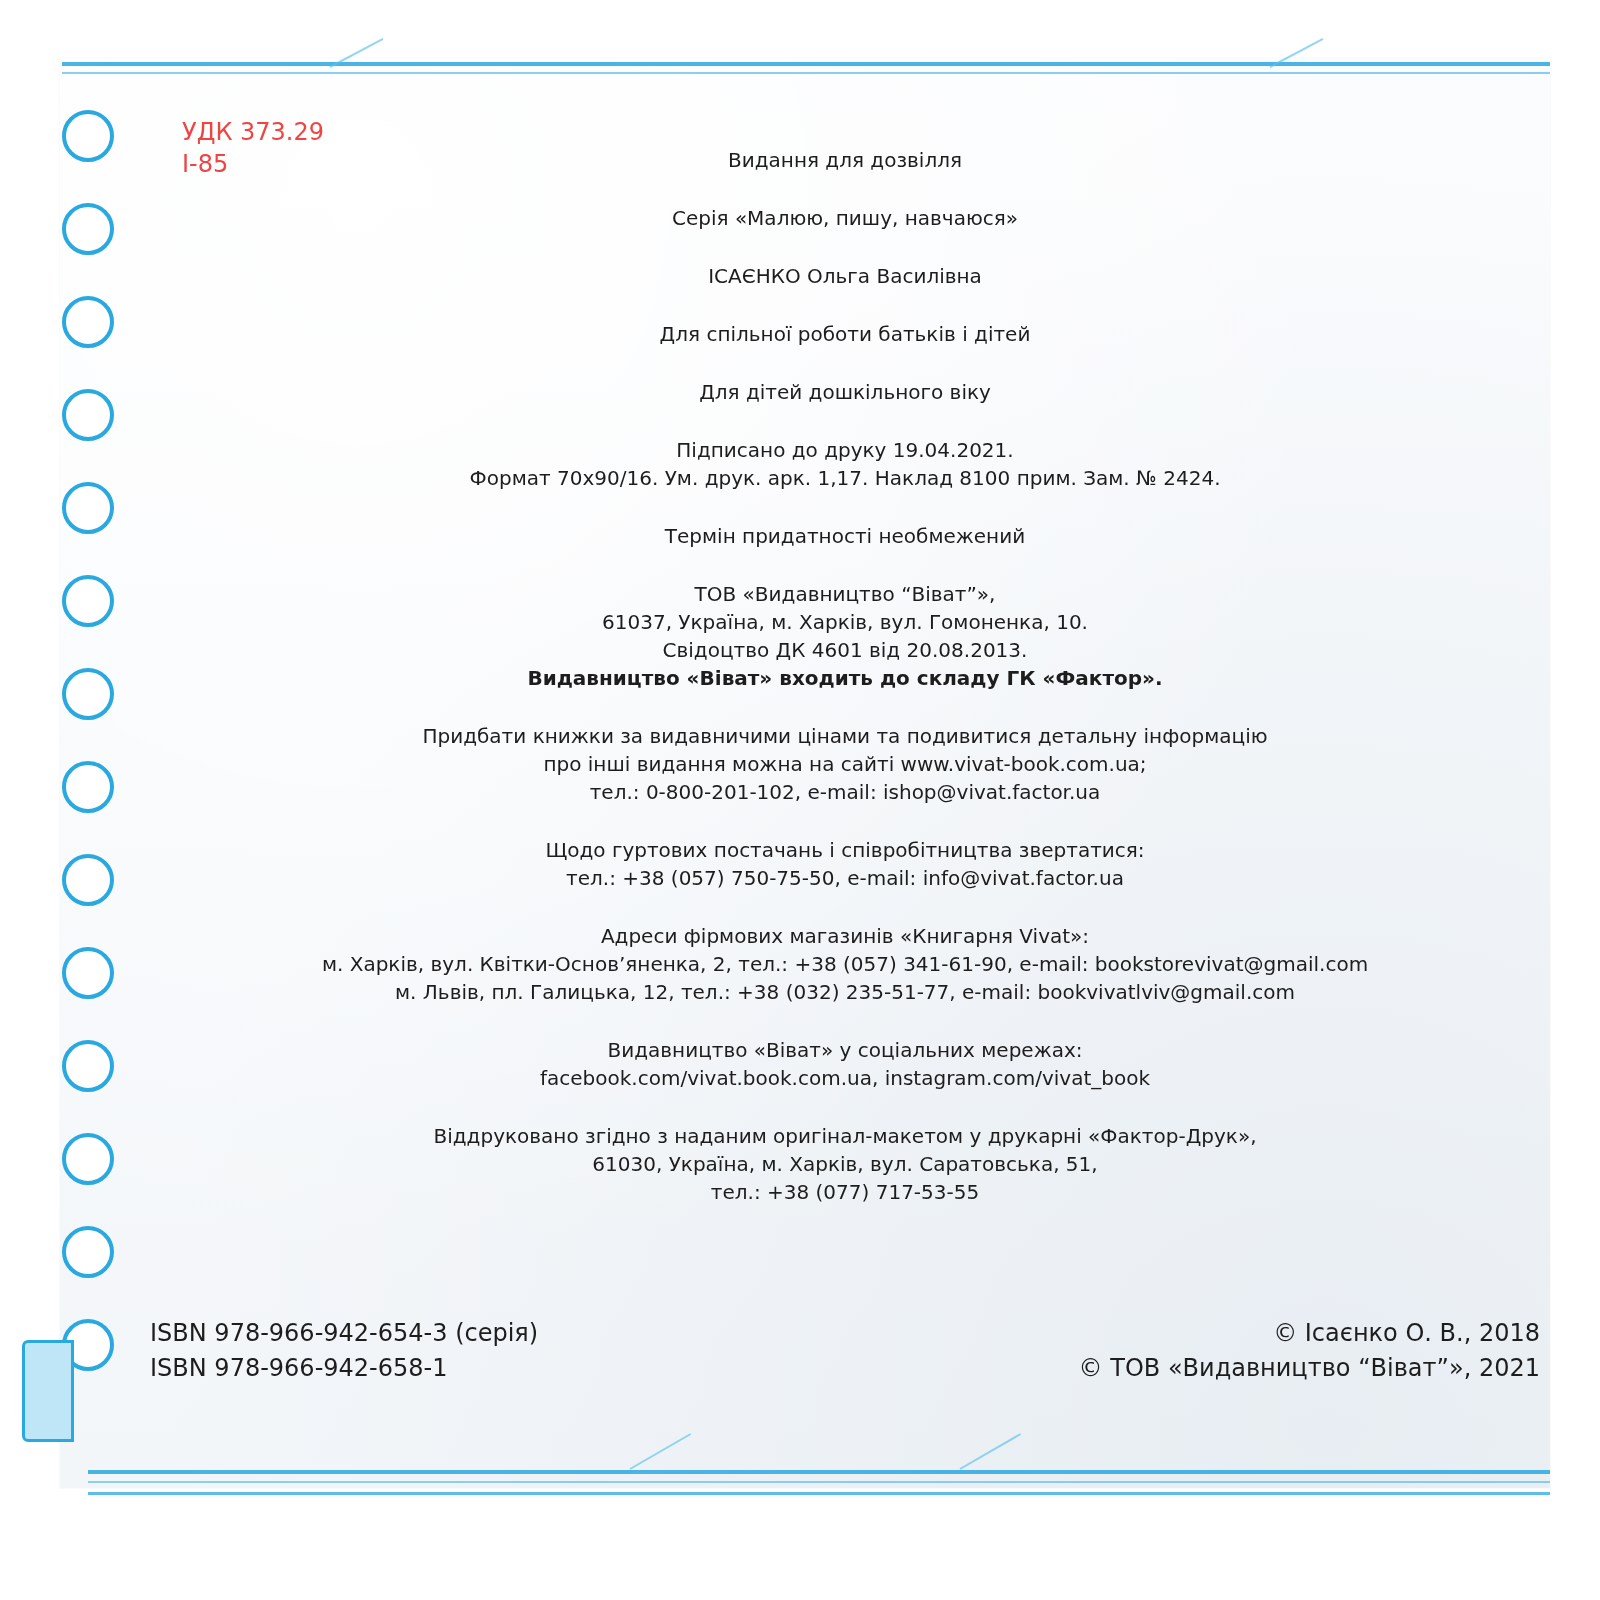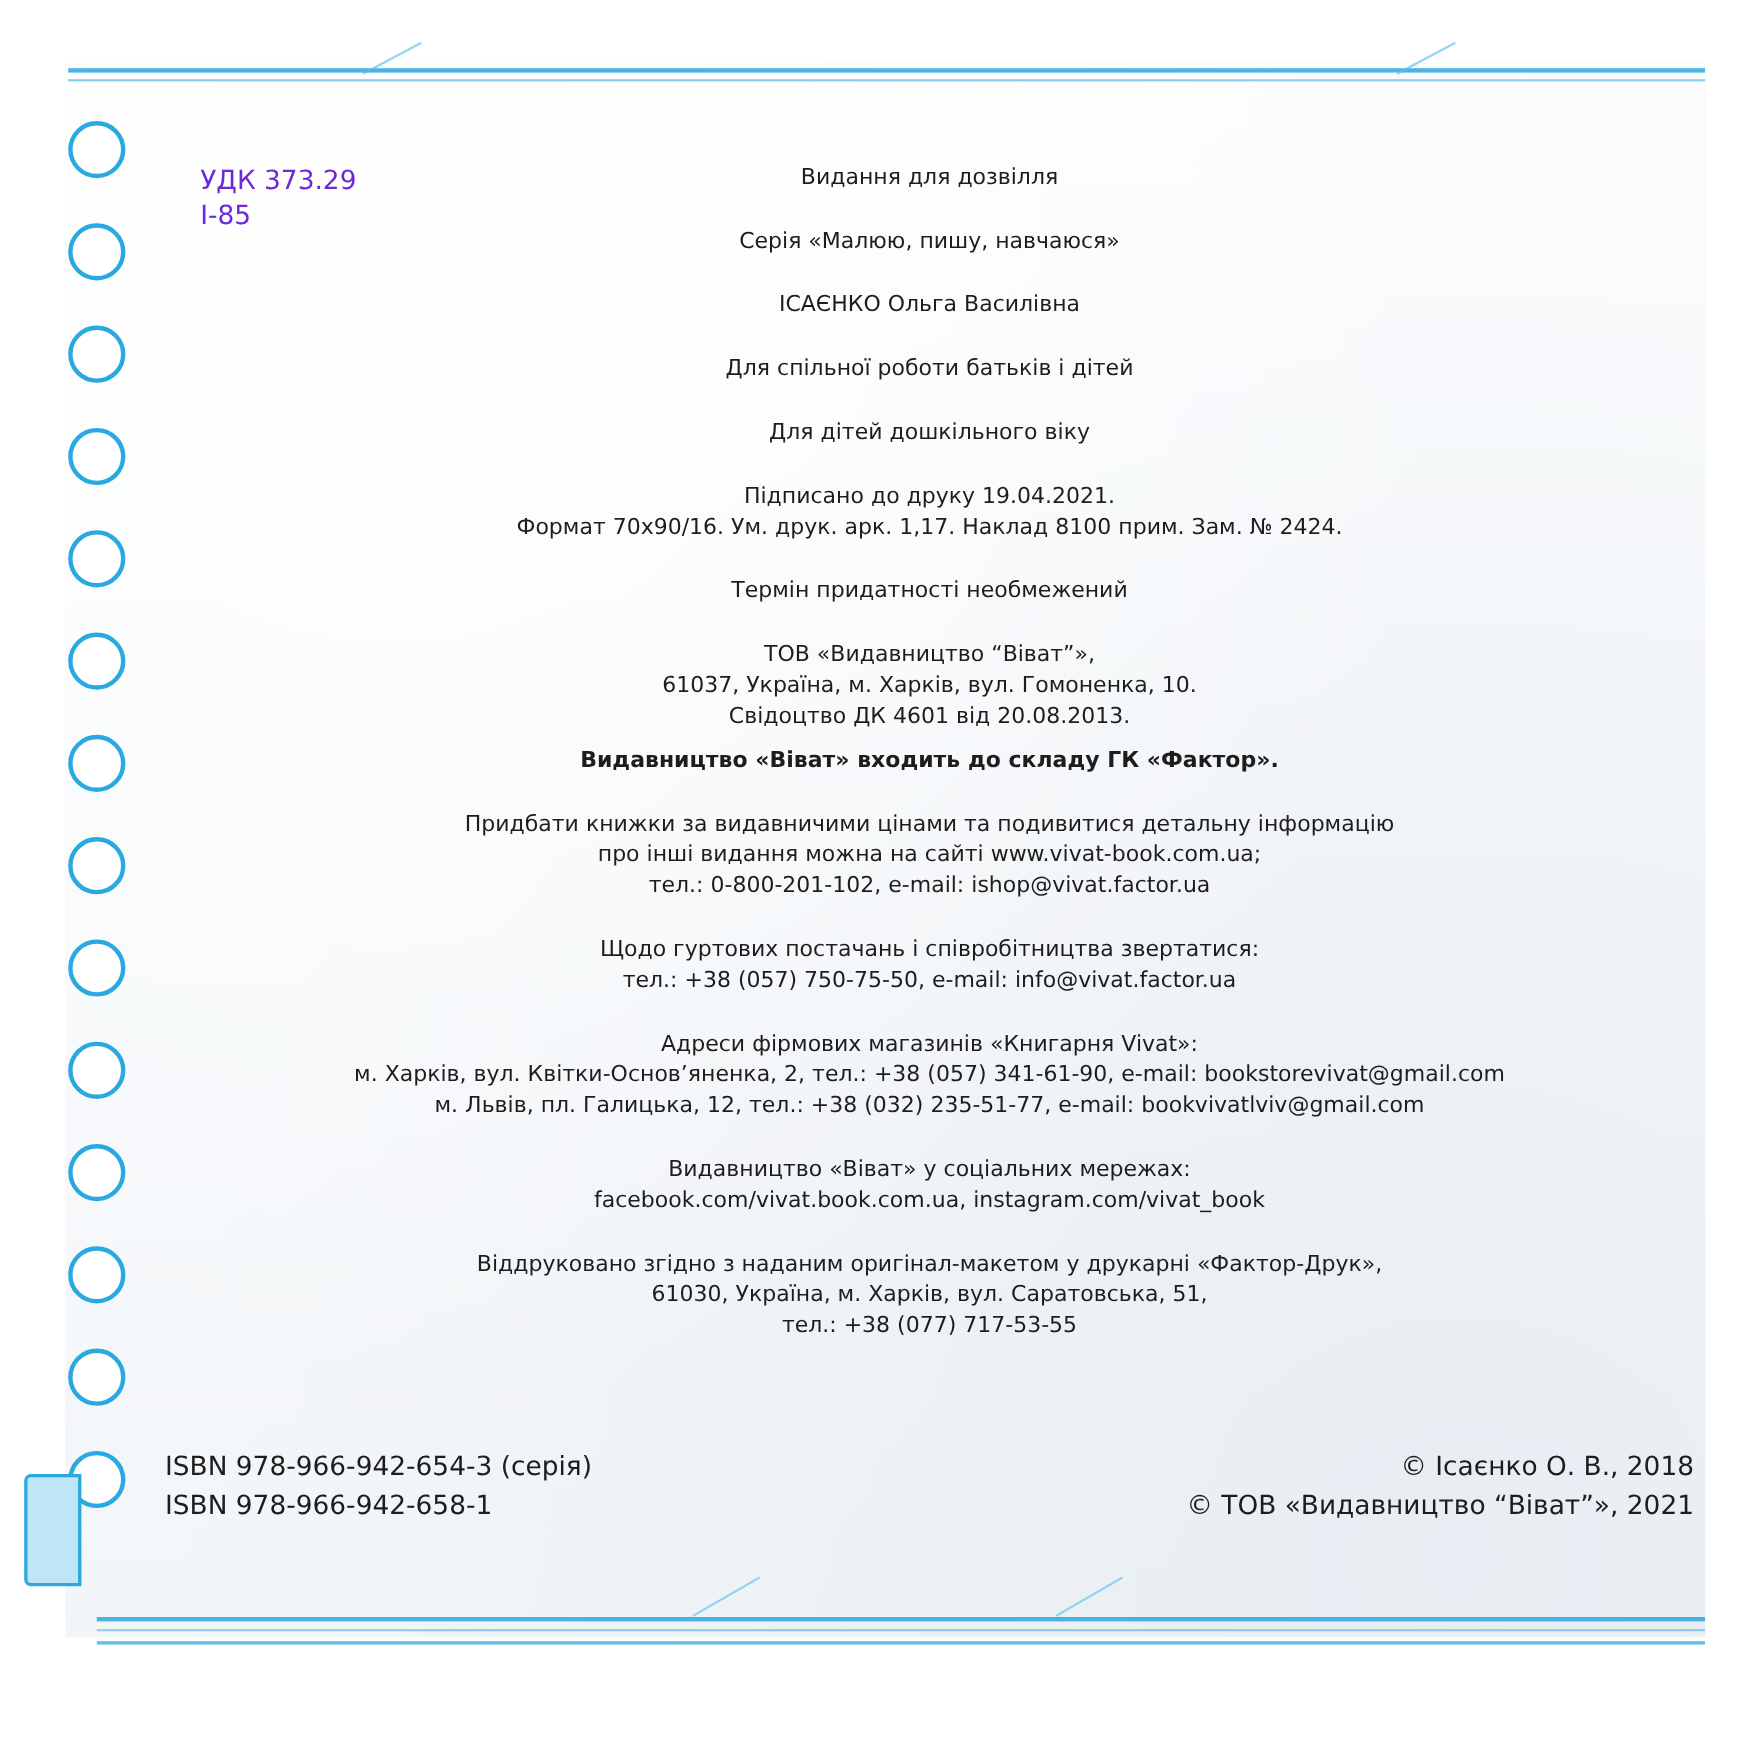--- a/index.html
+++ b/index.html
@@ -104,22 +104,21 @@
     line-height: 1.45;
   }
 
   .udk {
     position: absolute;
     left: 32px;
     top: 16px;
     font-size: 24px;
     line-height: 1.35;
     white-space: pre-line;
-    color: #6d28d9;
-    margin-top: 32px;
+    color: #ef4444;
   }
 
   .center-block {
     position: absolute;
     left: 0;
     top: 46px;
     width: 1390px;
     text-align: center;
   }
   .center-block p {
@@ -188,21 +187,21 @@
 
     <div class="center-block">
       <p>Видання для дозвілля</p>
       <p>Серія «Малюю, пишу, навчаюся»</p>
       <p>ІСАЄНКО Ольга Василівна</p>
       <p>Для спільної роботи батьків і дітей</p>
       <p>Для дітей дошкільного віку</p>
       <p>Підписано до друку 19.04.2021.
 Формат 70х90/16. Ум. друк. арк. 1,17. Наклад 8100 прим. Зам. № 2424.</p>
       <p>Термін придатності необмежений</p>
-      <p style="margin-bottom:12px">ТОВ «Видавництво “Віват”»,
+      <p style="margin-bottom:0">ТОВ «Видавництво “Віват”»,
 61037, Україна, м. Харків, вул. Гомоненка, 10.
 Свідоцтво ДК 4601 від 20.08.2013.</p>
       <p class="bold">Видавництво «Віват» входить до складу ГК «Фактор».</p>
       <p>Придбати книжки за видавничими цінами та подивитися детальну інформацію
 про інші видання можна на сайті www.vivat-book.com.ua;
 тел.: 0-800-201-102, e-mail: ishop@vivat.factor.ua</p>
       <p>Щодо гуртових постачань і співробітництва звертатися:
 тел.: +38 (057) 750-75-50, e-mail: info@vivat.factor.ua</p>
       <p>Адреси фірмових магазинів «Книгарня Vivat»:
 м. Харків, вул. Квітки-Основ’яненка, 2, тел.: +38 (057) 341-61-90, e-mail: bookstorevivat@gmail.com

